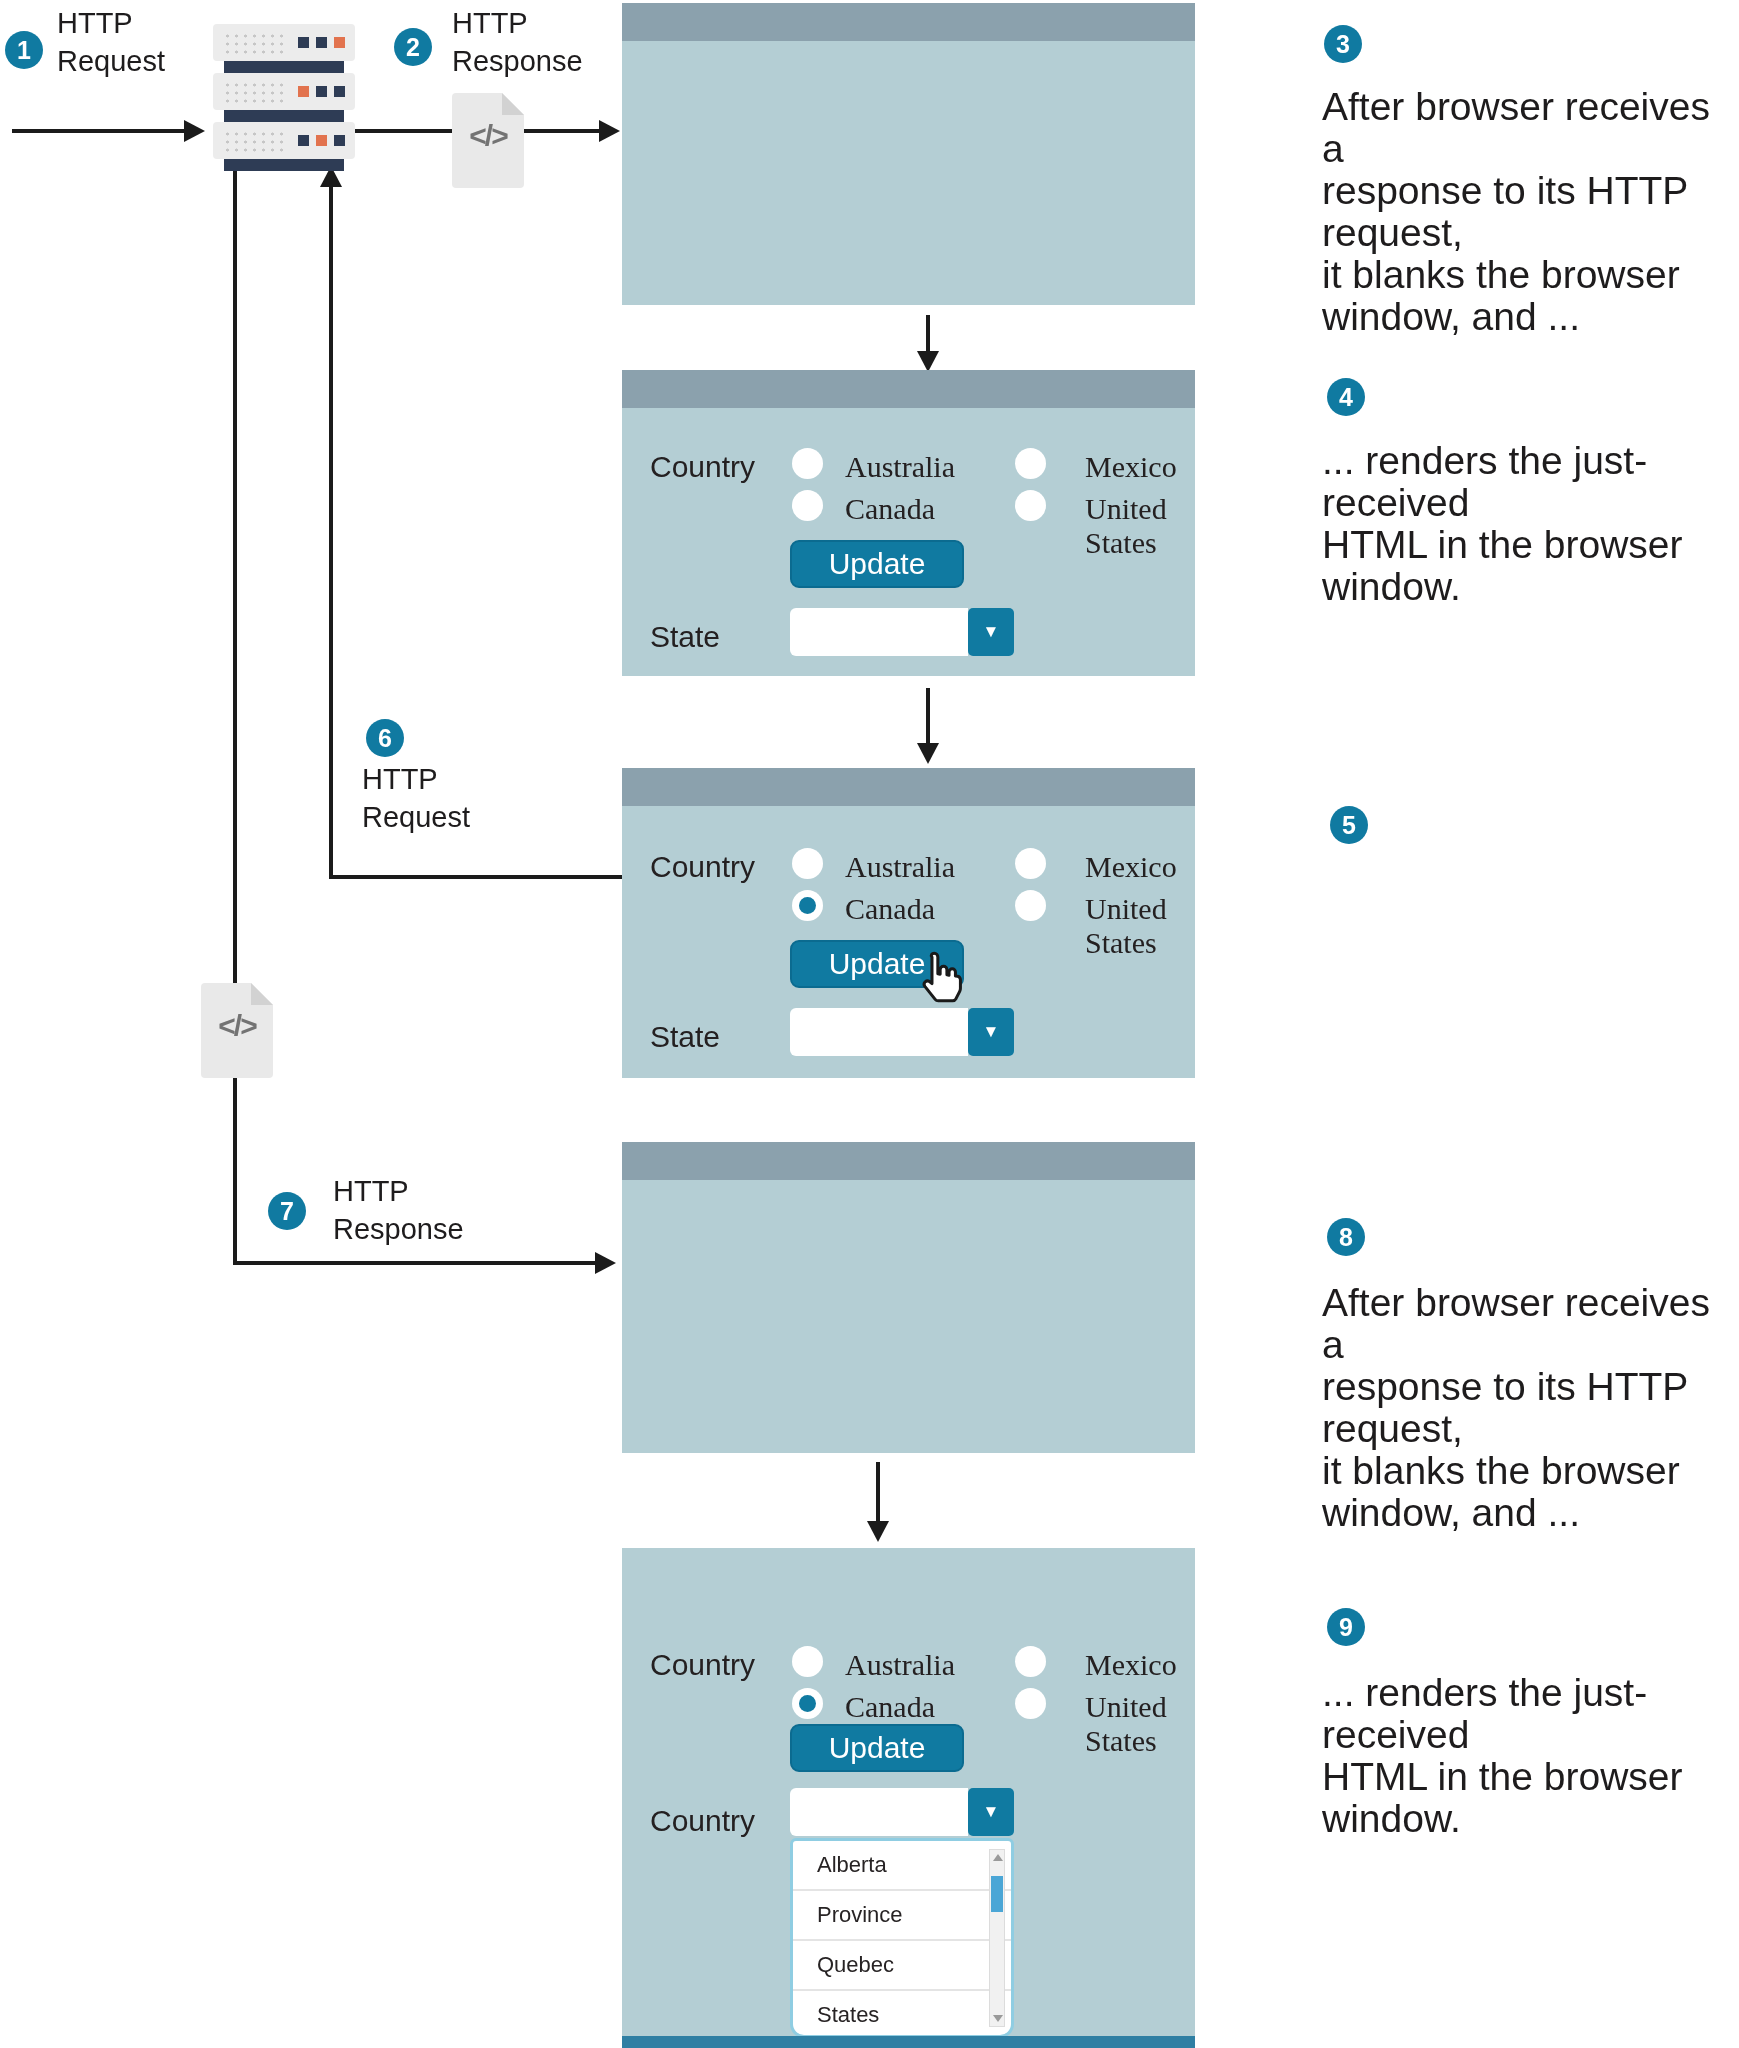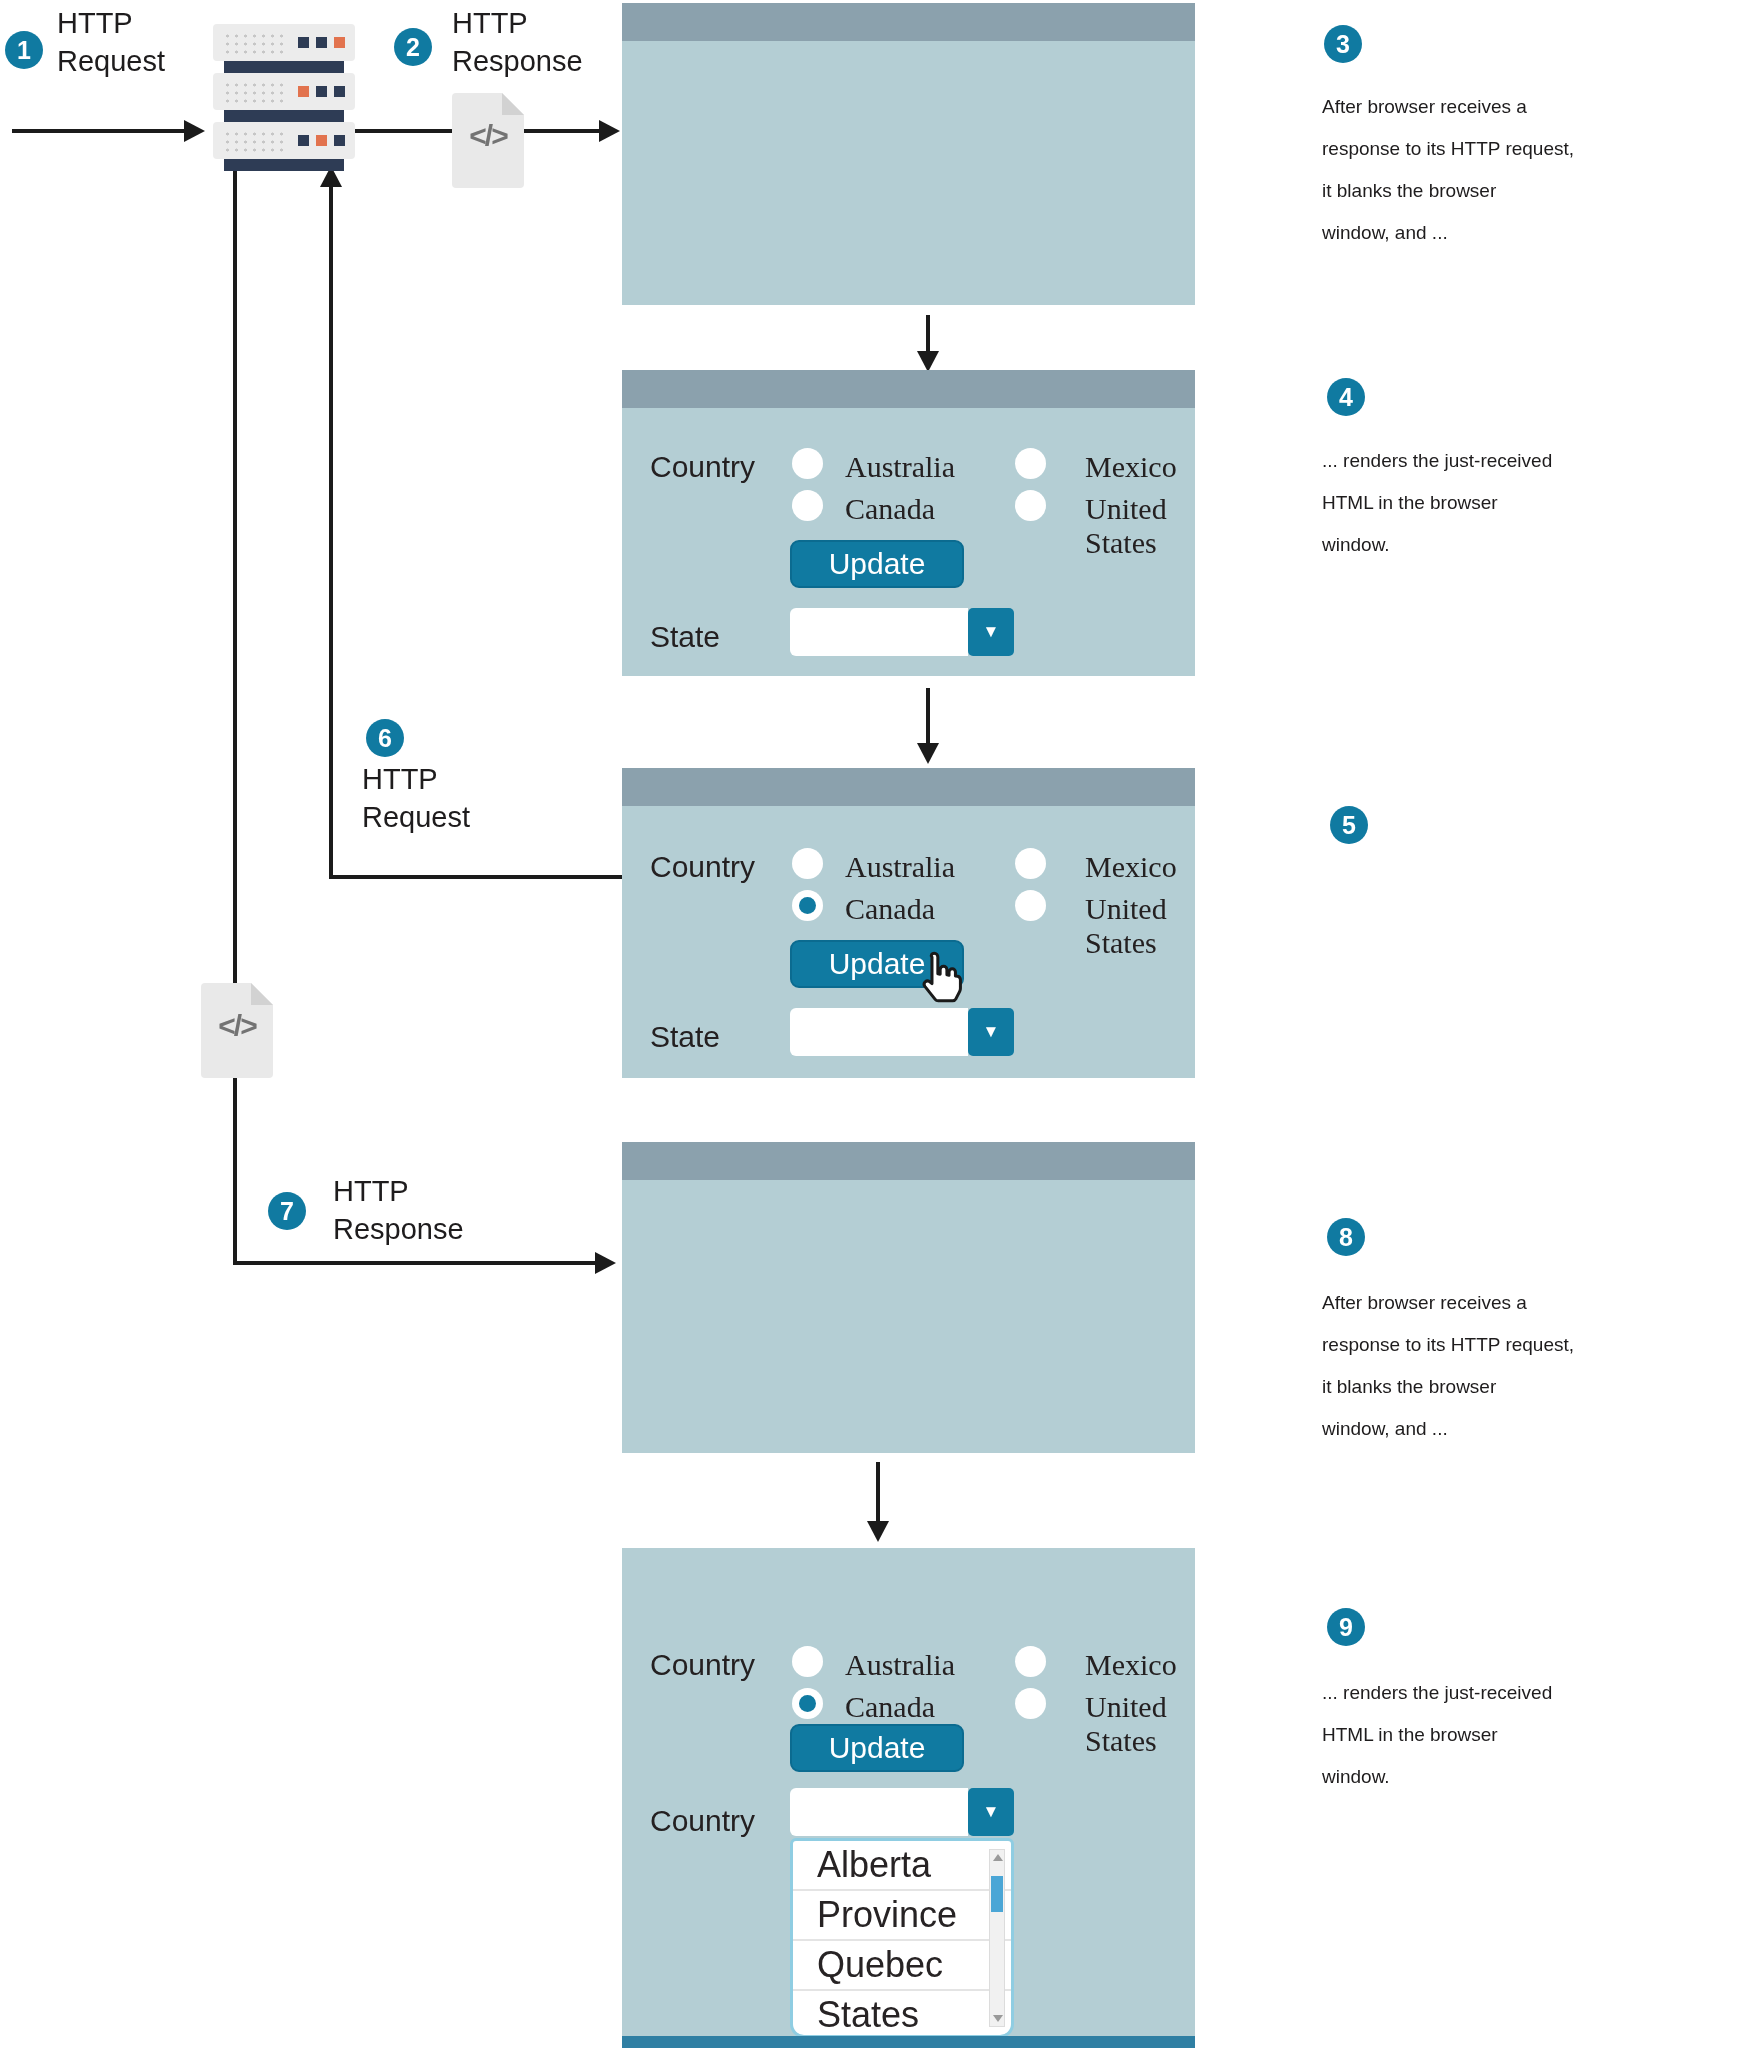--- a/index.html
+++ b/index.html
@@ -17,21 +17,21 @@
            border-top:21px solid #1b1b1b;}
   .ah-up{position:absolute;width:0;height:0;
          border-left:11px solid transparent;border-right:11px solid transparent;
          border-bottom:21px solid #1b1b1b;}
 
   
   .badge{position:absolute;width:38px;height:38px;border-radius:50%;background:#107aa1;
          color:#fff;font-size:25px;font-weight:bold;display:flex;align-items:center;
          justify-content:center;}
   .steplabel{position:absolute;font-size:29px;line-height:38px;white-space:pre-line;color:#1e1c1d;}
-  .annot{position:absolute;left:1322px;width:416px;font-size:19px;line-height:42px;
+  .annot{position:absolute;left:1322px;width:416px;font-size:39px;line-height:42px;
          white-space:pre-line;color:#1e1c1d;}
 
   
   .win{position:absolute;left:622px;width:573px;background:#b4ced4;}
   .titlebar{position:absolute;left:0;top:0;width:100%;height:38px;background:#8ba1ad;}
   .bottomband{position:absolute;left:0;bottom:0;width:100%;height:12px;background:#2f7fa3;}
 
   
   .form-label{position:absolute;font-size:30px;color:#242021;}
   .radio{position:absolute;width:31px;height:31px;border-radius:50%;background:#fff;}
@@ -45,21 +45,21 @@
   .select{position:absolute;width:224px;height:48px;}
   .select .sbox{position:absolute;left:0;top:0;width:178px;height:48px;background:#fff;
                 border-radius:6px 0 0 6px;}
   .select .sbtn{position:absolute;right:0;top:0;width:46px;height:48px;background:#107aa1;
                 border-radius:5px;display:flex;align-items:center;justify-content:center;
                 color:#fff;font-size:17px;}
 
   
   .dd-list{position:absolute;background:#fff;border:3px solid #8fcde2;
            border-radius:6px 6px 14px 14px;box-sizing:border-box;}
-  .dd-item{height:48px;line-height:48px;padding-left:24px;font-size:36px;color:#272324;
+  .dd-item{height:48px;line-height:48px;padding-left:24px;font-size:22px;color:#272324;
            border-bottom:2px solid #e4e4e4;cursor:pointer;}
   .dd-scroll{position:absolute;right:6px;top:8px;bottom:8px;width:16px;background:#f1f1f1;
              border:1px solid #dcdcdc;box-sizing:border-box;}
   .dd-thumb{position:absolute;left:1px;width:12px;height:36px;top:26px;background:#4ba6d6;}
   .dd-chev-up{position:absolute;left:3px;top:4px;width:0;height:0;
               border-left:5px solid transparent;border-right:5px solid transparent;
               border-bottom:7px solid #9a9a9a;}
   .dd-chev-down{position:absolute;left:3px;bottom:4px;width:0;height:0;
               border-left:5px solid transparent;border-right:5px solid transparent;
               border-top:7px solid #9a9a9a;}

